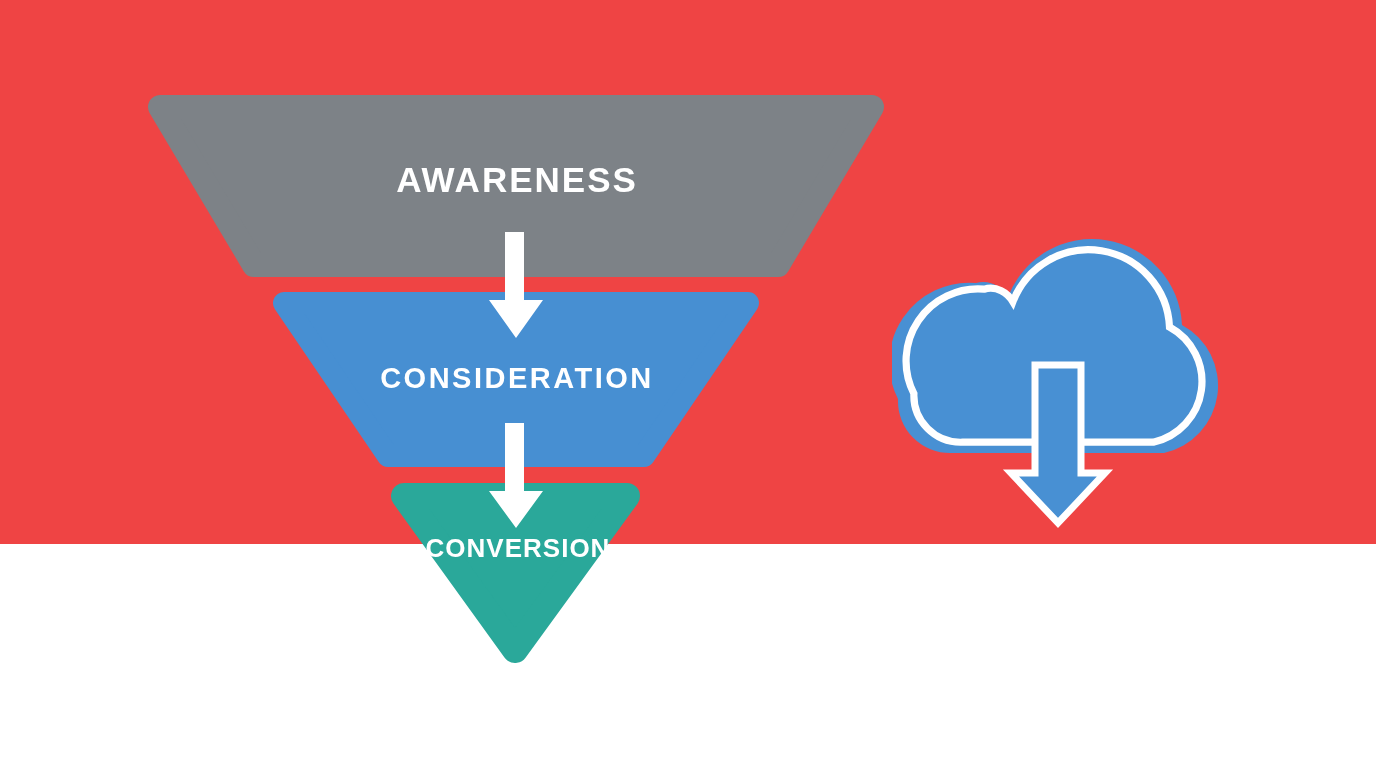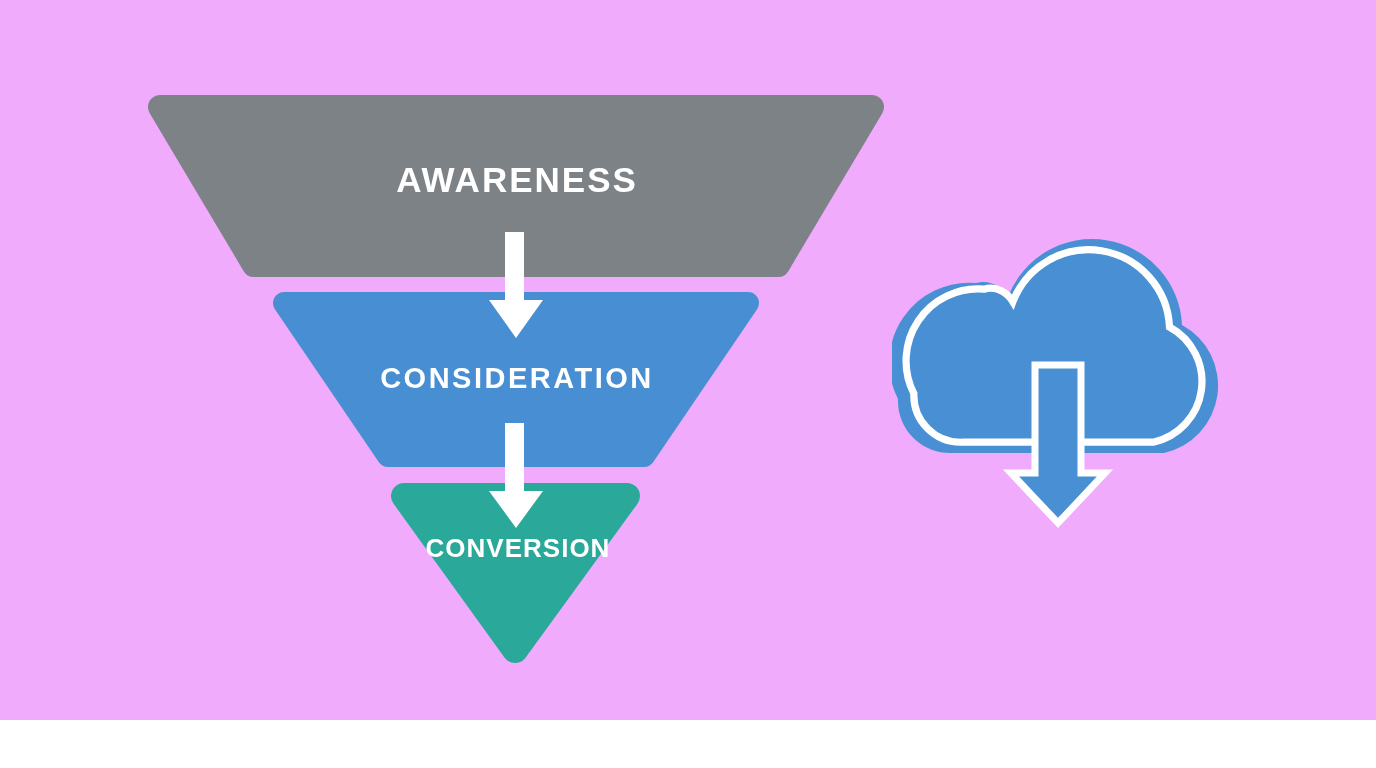--- a/index.html
+++ b/index.html
@@ -7,22 +7,22 @@
     padding: 0;
     width: 1376px;
     height: 768px;
     overflow: hidden;
     background: #ffffff;
     font-family: "Liberation Sans", sans-serif;
   }
   .canvas {
     position: relative;
     width: 1376px;
-    height: 720px;
-    background: #f0abfc;
+    height: 544px;
+    background: #ef4444;
   }
   .scene {
     position: absolute;
     left: 0;
     top: 0;
   }
   .cloud-svg {
     position: absolute;
     left: 892px;
     top: 235px;

